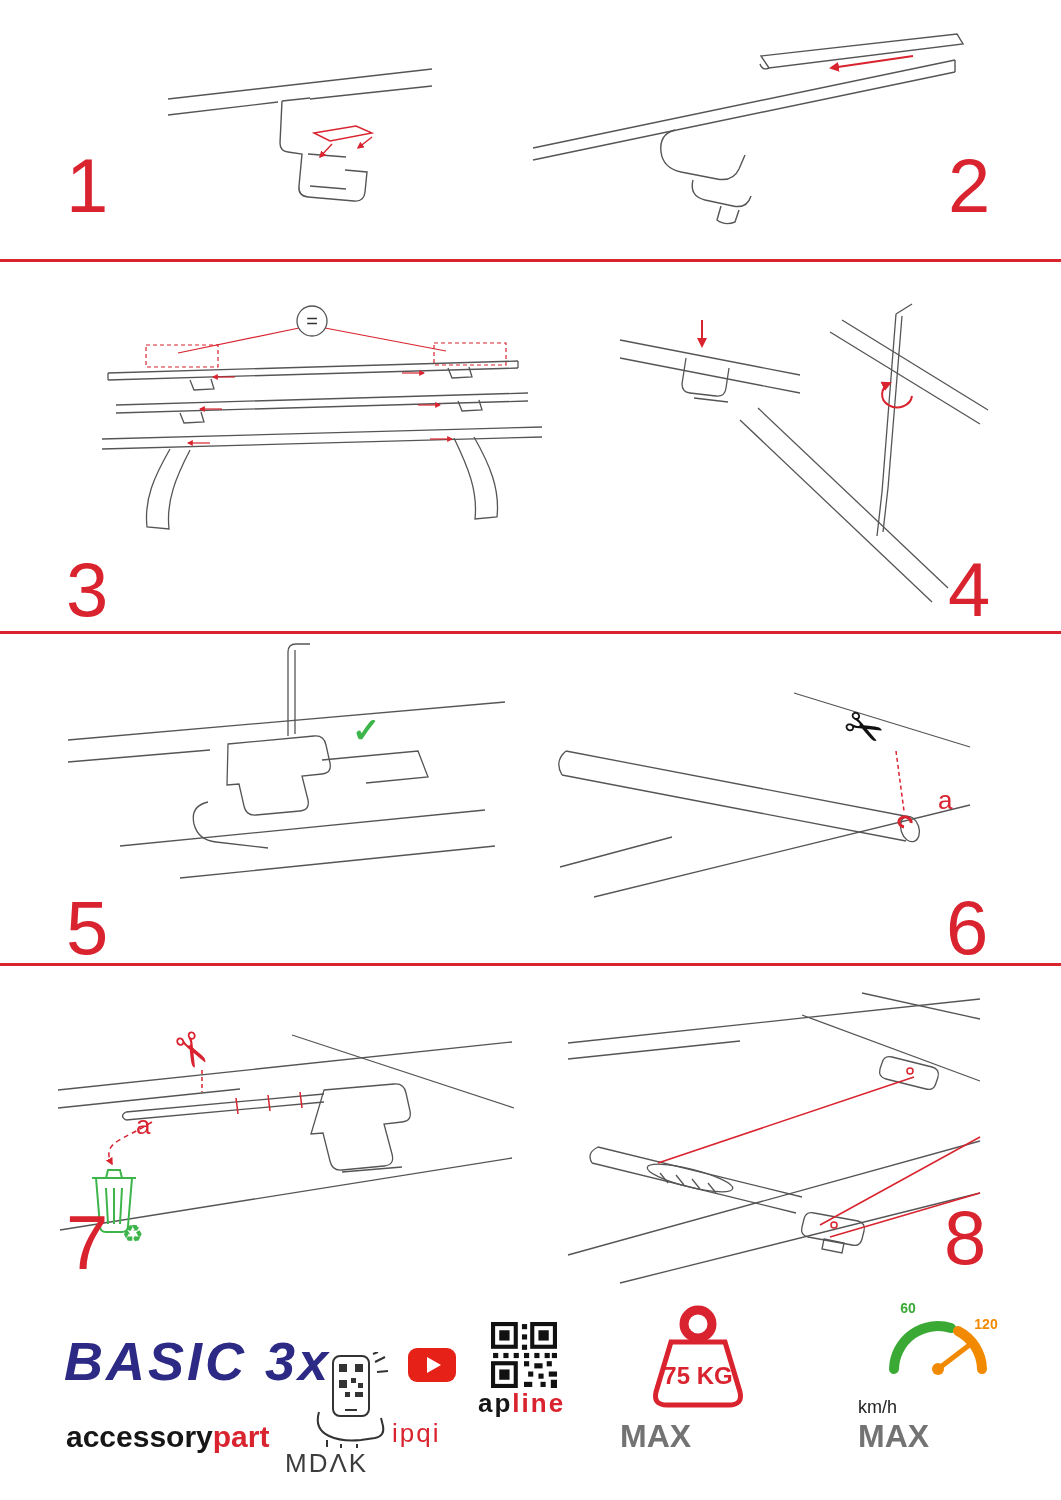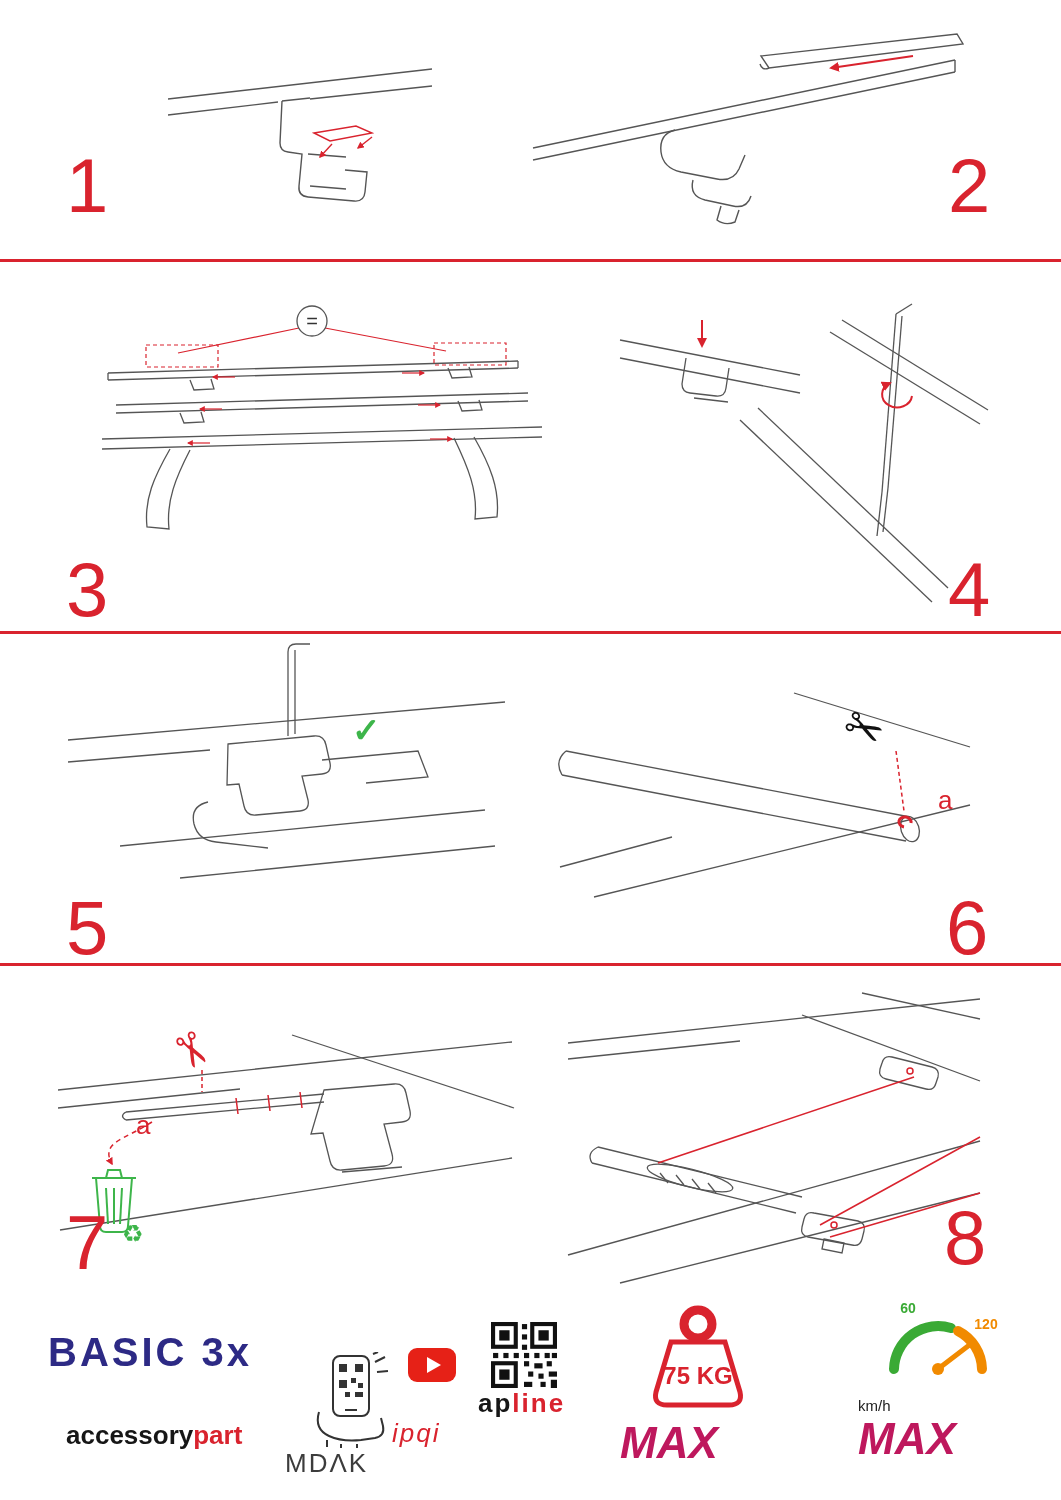--- a/index.html
+++ b/index.html
@@ -3,31 +3,31 @@
 <meta charset="utf-8">
 <style>
   html,body{margin:0;padding:0;background:#fff;}
   .page{position:relative;width:1061px;height:1500px;background:#ffffff;
         font-family:"Liberation Sans",sans-serif;overflow:hidden;}
   .step-number{position:absolute;font-size:76px;line-height:1;color:#d9232e;font-weight:400;}
   .divider{position:absolute;left:0;width:1061px;height:3px;background:#d9232e;}
   svg{display:block;}
   .ill{position:absolute;}
   
-  .brand-title{position:absolute;left:48px;top:1330px;font-size:40px;font-weight:700;
-               color:#2d2a85;letter-spacing:3px;}
-  .brand-sub{position:absolute;left:66px;top:1420px;font-size:26px;font-weight:700;color:#161616;}
+  .brand-title{position:absolute;left:64px;top:1330px;font-size:54px;font-weight:700;
+               color:#2d2a85;letter-spacing:3px;font-style:italic;}
+  .brand-sub{position:absolute;left:66px;top:1420px;font-size:30px;font-weight:700;color:#161616;}
   .brand-sub .red{color:#d9232e;}
   .foot-item{position:absolute;text-align:left;}
   .partner-label{font-size:26px;color:#3c3c3c;letter-spacing:2px;}
   .partner-label.red{color:#d9232e;font-weight:400;}
   .partner-label.bold{font-weight:700;color:#161616;}
   .partner-label .red{color:#d9232e;}
-  .max-label{font-size:44px;font-weight:700;color:#be185d;margin-top:4px;font-style:italic;}
-  .kmh-label{font-size:15px;color:#222;margin-top:-2px;}
+  .max-label{font-size:32px;font-weight:700;color:#737373;margin-top:4px;}
+  .kmh-label{font-size:18px;color:#222;margin-top:-2px;}
 </style>
 </head>
 <body>
 
 <div class="page">
 
   <section>
     <svg class="ill" style="left:160px;top:55px" width="280" height="185" viewBox="0 0 280 185">
       <defs>
         <marker id="ar1" viewBox="0 0 10 10" refX="8" refY="5" markerWidth="5" markerHeight="5" orient="auto-start-reverse">
@@ -284,21 +284,21 @@
           <rect x="32" y="28" width="8" height="8"></rect>
           <rect x="44" y="26" width="5" height="5"></rect>
           <rect x="51" y="31" width="5" height="5"></rect>
           <rect x="38" y="40" width="5" height="5"></rect>
           <rect x="48" y="40" width="8" height="5"></rect>
         </g>
       </svg>
       <div class="partner-label">MDΛK</div>
     </div>
 
-    <div class="foot-item" style="left:392px;top:1348px;width:80px;font-style:italic;">
+    <div class="foot-item" style="left:392px;top:1348px;width:80px;">
       <svg width="48" height="34" viewBox="0 0 48 34" style="margin:0 auto;">
         <rect x="0" y="0" width="48" height="34" rx="9" fill="#e62117"></rect>
         <polygon points="19,9 19,25 33,17" fill="#ffffff"></polygon>
       </svg>
       <div class="partner-label red" style="margin-top:36px;">ipqi</div>
     </div>
 
     <div class="foot-item" style="left:478px;top:1322px;width:92px;">
       <svg width="66" height="66" viewBox="0 0 64 64" style="margin:0 auto;">
         <g fill="#111">

